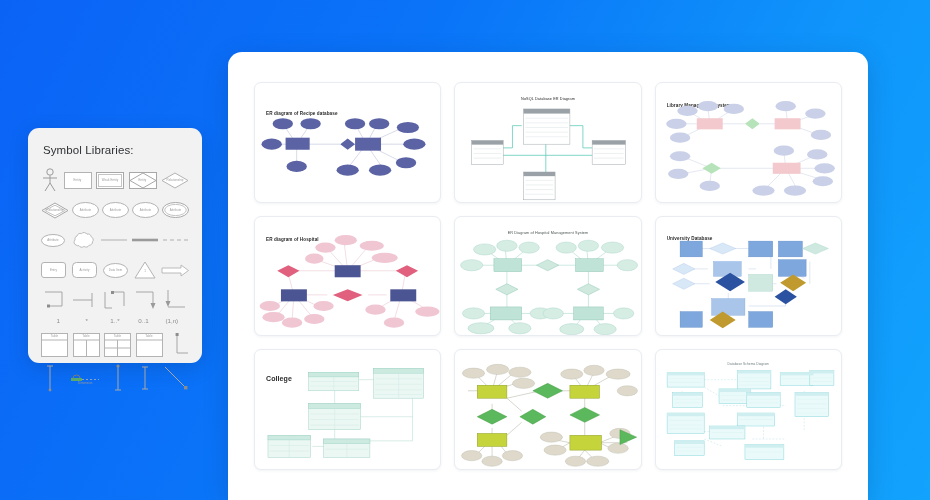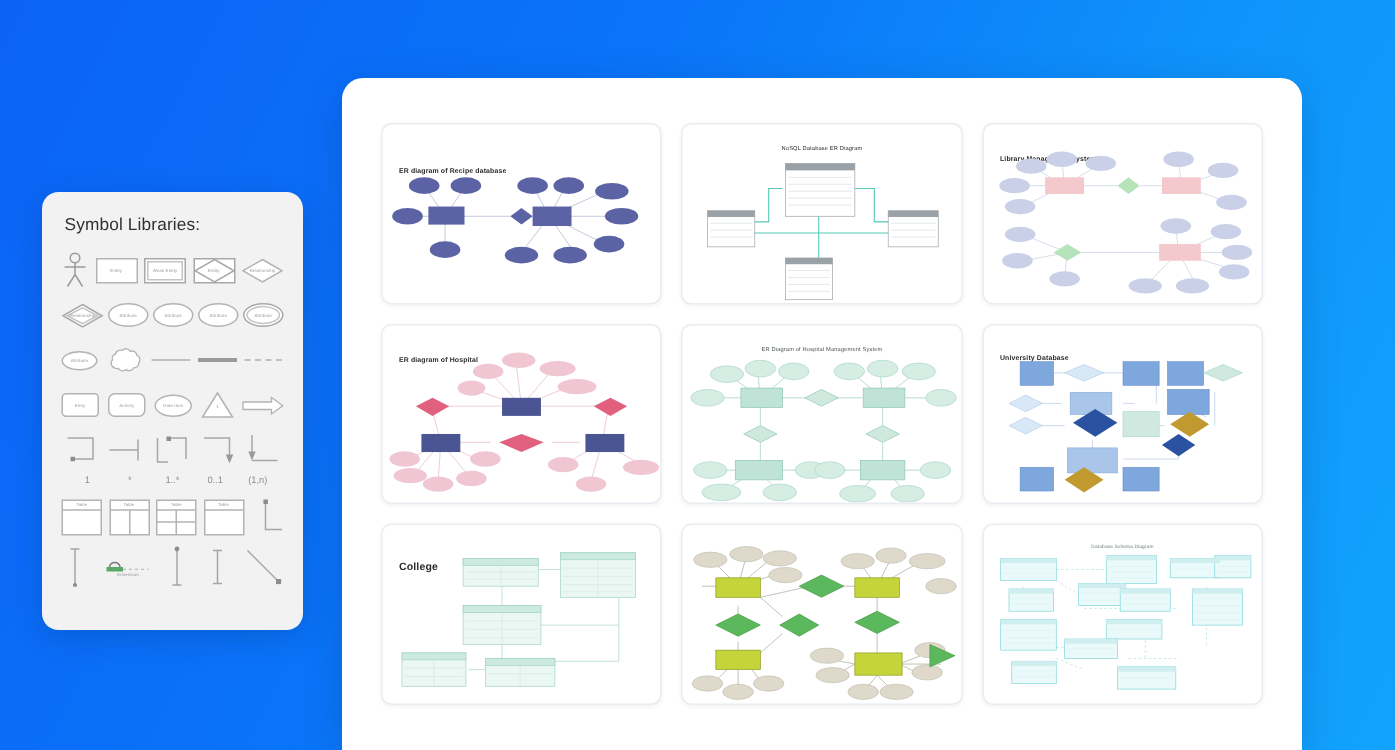--- a/index.html
+++ b/index.html
@@ -43,21 +43,21 @@
     pointer-events: none;
   }
   .t-left  { left: 11px; top: 24%; font-size: 4.6px; }
   .t-center{ left: 0; right: 0; top: 12%; text-align: center; font-weight: normal; }
   .canvas { position: absolute; inset: 0; }
   .canvas svg { width: 100%; height: 100%; display: block; }
 
   
   #symbol-panel {
     position: absolute; left: 28px; top: 128px;
-    width: 174px; height: 292px;
+    width: 174px; height: 235px;
     background: #f2f2f2;
     border-radius: 11px;
     box-shadow: 0 5px 20px rgba(3,35,85,.20);
     padding: 14px 13px 10px 13px;
   }
   #symbol-title {
     font-size: 11.5px; color: #2f3134; letter-spacing: .1px;
     margin: 2px 0 11px 2px;
   }
   .sym-row {

